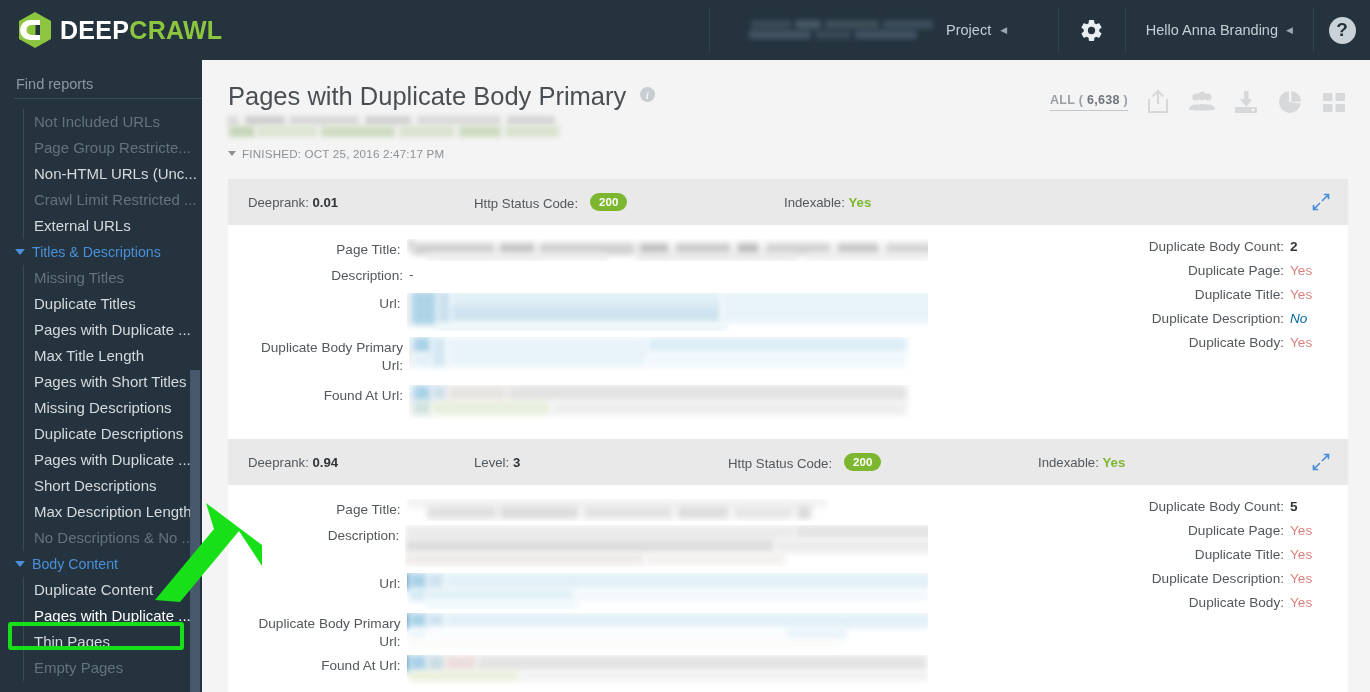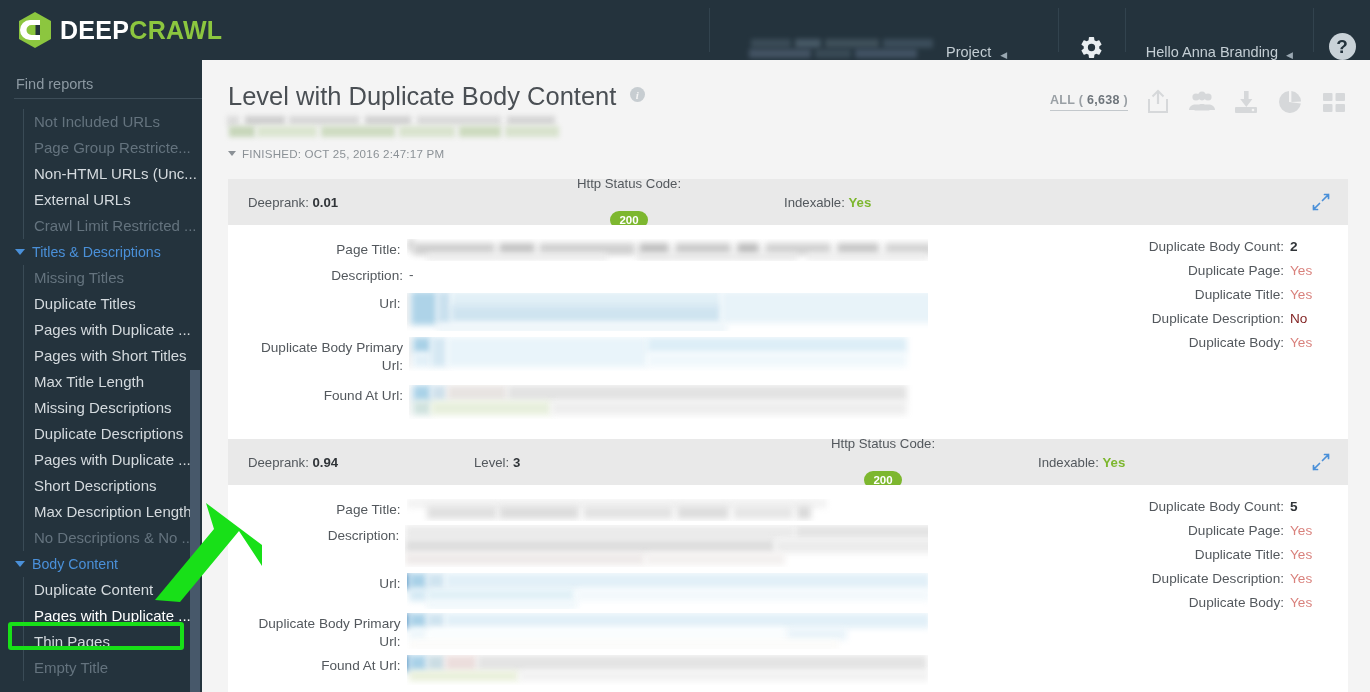--- a/index.html
+++ b/index.html
@@ -17,21 +17,21 @@
     background: #24333d; display: flex; align-items: stretch;
   }
   .brand { width: 711px; display: flex; align-items: center; padding-left: 18px; }
   .logo-hex { width: 34px; height: 38px; position: relative; margin-right: 8px; }
   .brand-text { font-size: 25px; font-weight: bold; letter-spacing: .3px; }
   .brand-deep { color: #ffffff; }
   .brand-crawl { color: #8cc63f; }
 
   .topbar-sep { width: 1px; background: #32434e; margin: 8px 0; }
 
-  .tb-cell { display: flex; align-items: flex-end; justify-content: center; color: #c4ced4; font-size: 14.5px; }
+  .tb-cell { display: flex; align-items: center; justify-content: center; color: #c4ced4; font-size: 14.5px; }
   .tb-project { width: 348px; padding-right: 14px; gap: 9px; }
   .blur-proj { width: 190px; height: 22px; position: relative; }
   .blur-proj i { position: absolute; display: block; background: #4a5a66; filter: blur(2.4px); opacity: .85; }
   .caret-left { color: #9aa8b2; font-size: 9px; }
   .tb-gear { width: 66px; }
   .tb-hello { width: 188px; gap: 8px; }
   .tb-help { width: 56px; }
 
   .gear { width: 25px; height: 25px; }
   .helpicon { width: 27px; height: 27px; border-radius: 50%; background: #c9d2d8; color: #24333d;
@@ -99,39 +99,39 @@
   
   .cards { position: absolute; left: 26px; top: 119px; width: 1120px; height: 513px; overflow: hidden; }
   .card { background: #ffffff; margin-bottom: 0; }
   .card-head {
     height: 46px; background: #e9e9e9; display: flex; align-items: center; position: relative; padding: 0 22px 0 20px;
   }
   .ch-field { font-size: 13.2px; color: #53585d; }
   .ch-field b { color: #303438; }
   .ch-deeprank { width: 226px; }
   .ch-level { width: 254px; }
-  .ch-http { width: 310px; display: flex; align-items: center; gap: 20px; flex-direction: column; }
+  .ch-http { width: 310px; display: flex; align-items: flex-end; gap: 12px; }
   .pill { background: #7db72f; color: #fff; font-size: 11.5px; font-weight: bold; border-radius: 10px; padding: 3px 9px; }
   .ch-index { flex: 1; }
   .ch-index .yes { color: #7db72f; font-weight: bold; }
   .expand { position: absolute; right: 18px; top: 14px; width: 18px; height: 18px; cursor: pointer; }
 
   .card-body { display: flex; padding: 14px 0 16px 0; position: relative; background: #fff; }
   .col-left { width: 700px; padding-left: 20px; }
   .col-right { flex: 1; padding-right: 24px; }
 
   .row { display: flex; align-items: flex-start; margin-bottom: 4px; }
   .lbl { width: 155px; text-align: right; font-size: 13.6px; color: #53585d; padding-top: 2px; line-height: 18px; }
   .val { margin-left: 6px; font-size: 13.6px; color: #53585d; padding-top: 2px; }
   .rrow { display: flex; align-items: baseline; justify-content: flex-end; margin-bottom: 9px; }
   .rlbl { font-size: 13.6px; color: #53585d; }
   .rval { font-size: 13.6px; margin-left: 6px; width: 34px; text-align: left; }
   .rval.bold { color: #303438; font-weight: bold; }
   .rval.yes { color: #d9817c; }
-  .rval.no { color: #7f1d1d; }
+  .rval.no { color: #0369a1; font-style: italic; }
 
   
   .bl { position: relative; overflow: hidden; }
   .bl i { position: absolute; display: block; filter: blur(3px); }
 
   
   .anno { position: absolute; left: 0; top: 0; width: 1370px; height: 692px; pointer-events: none; }
   .hl-box {
     position: absolute; left: 8px; top: 622px; width: 176px; height: 28px;
     border: 4px solid #18e018; border-radius: 3px;
@@ -203,61 +203,61 @@
           <span></span>
           <span></span>
         </span>
     </div>
 
     <div class="nav">
       <div class="nav-sub">
         <div class="nav-item dim">Not Included URLs</div>
         <div class="nav-item dim">Page Group Restricte...</div>
         <div class="nav-item">Non-HTML URLs (Unc...</div>
+        <div class="nav-item dim">Crawl Limit Restricted ...</div>
         <div class="nav-item">External URLs</div>
-        <div class="nav-item dim">Crawl Limit Restricted ...</div>
       </div>
 
       <div class="nav-group-head">
         <span class="tri"></span>
         <span>Titles &amp; Descriptions</span>
       </div>
       <div class="nav-sub">
         <div class="nav-item dim">Missing Titles</div>
         <div class="nav-item">Duplicate Titles</div>
         <div class="nav-item">Pages with Duplicate ...</div>
+        <div class="nav-item">Max Title Length</div>
         <div class="nav-item">Pages with Short Titles</div>
-        <div class="nav-item">Max Title Length</div>
         <div class="nav-item">Missing Descriptions</div>
         <div class="nav-item">Duplicate Descriptions</div>
         <div class="nav-item">Pages with Duplicate ...</div>
         <div class="nav-item">Short Descriptions</div>
         <div class="nav-item">Max Description Length</div>
         <div class="nav-item dim">No Descriptions &amp; No ...</div>
       </div>
 
       <div class="nav-group-head">
         <span class="tri"></span>
         <span>Body Content</span>
       </div>
       <div class="nav-sub">
         <div class="nav-item">Duplicate Content</div>
         <div class="nav-item active-box">Pages with Duplicate ...</div>
         <div class="nav-item">Thin Pages</div>
-        <div class="nav-item dim">Empty Title</div>
+        <div class="nav-item dim">Empty Pages</div>
       </div>
     </div>
 
     <div class="sb-scroll"></div>
   </div>
 
   <div class="main">
 
     <div class="page-head">
-      <h1 class="page-title">Level with Duplicate Body Content</h1>
+      <h1 class="page-title">Pages with Duplicate Body Primary</h1>
       <span class="info-dot">i</span>
 
       <div class="subtitle-blur">
         <i style="left:0;   top:0;   width:12px; height:10px; background:#dcdcdc;"></i>
         <i style="left:18px;top:0;   width:40px; height:9px;  background:#cfcfcf;"></i>
         <i style="left:62px;top:0;   width:70px; height:9px;  background:#d8d8d8;"></i>
         <i style="left:138px;top:0;  width:46px; height:9px;  background:#d2d2d2;"></i>
         <i style="left:190px;top:0;  width:84px; height:9px;  background:#dadada;"></i>
         <i style="left:280px;top:0;  width:48px; height:9px;  background:#d5d5d5;"></i>
         <i style="left:2px; top:10px;width:26px; height:11px; background:#c7d6ba;"></i>

